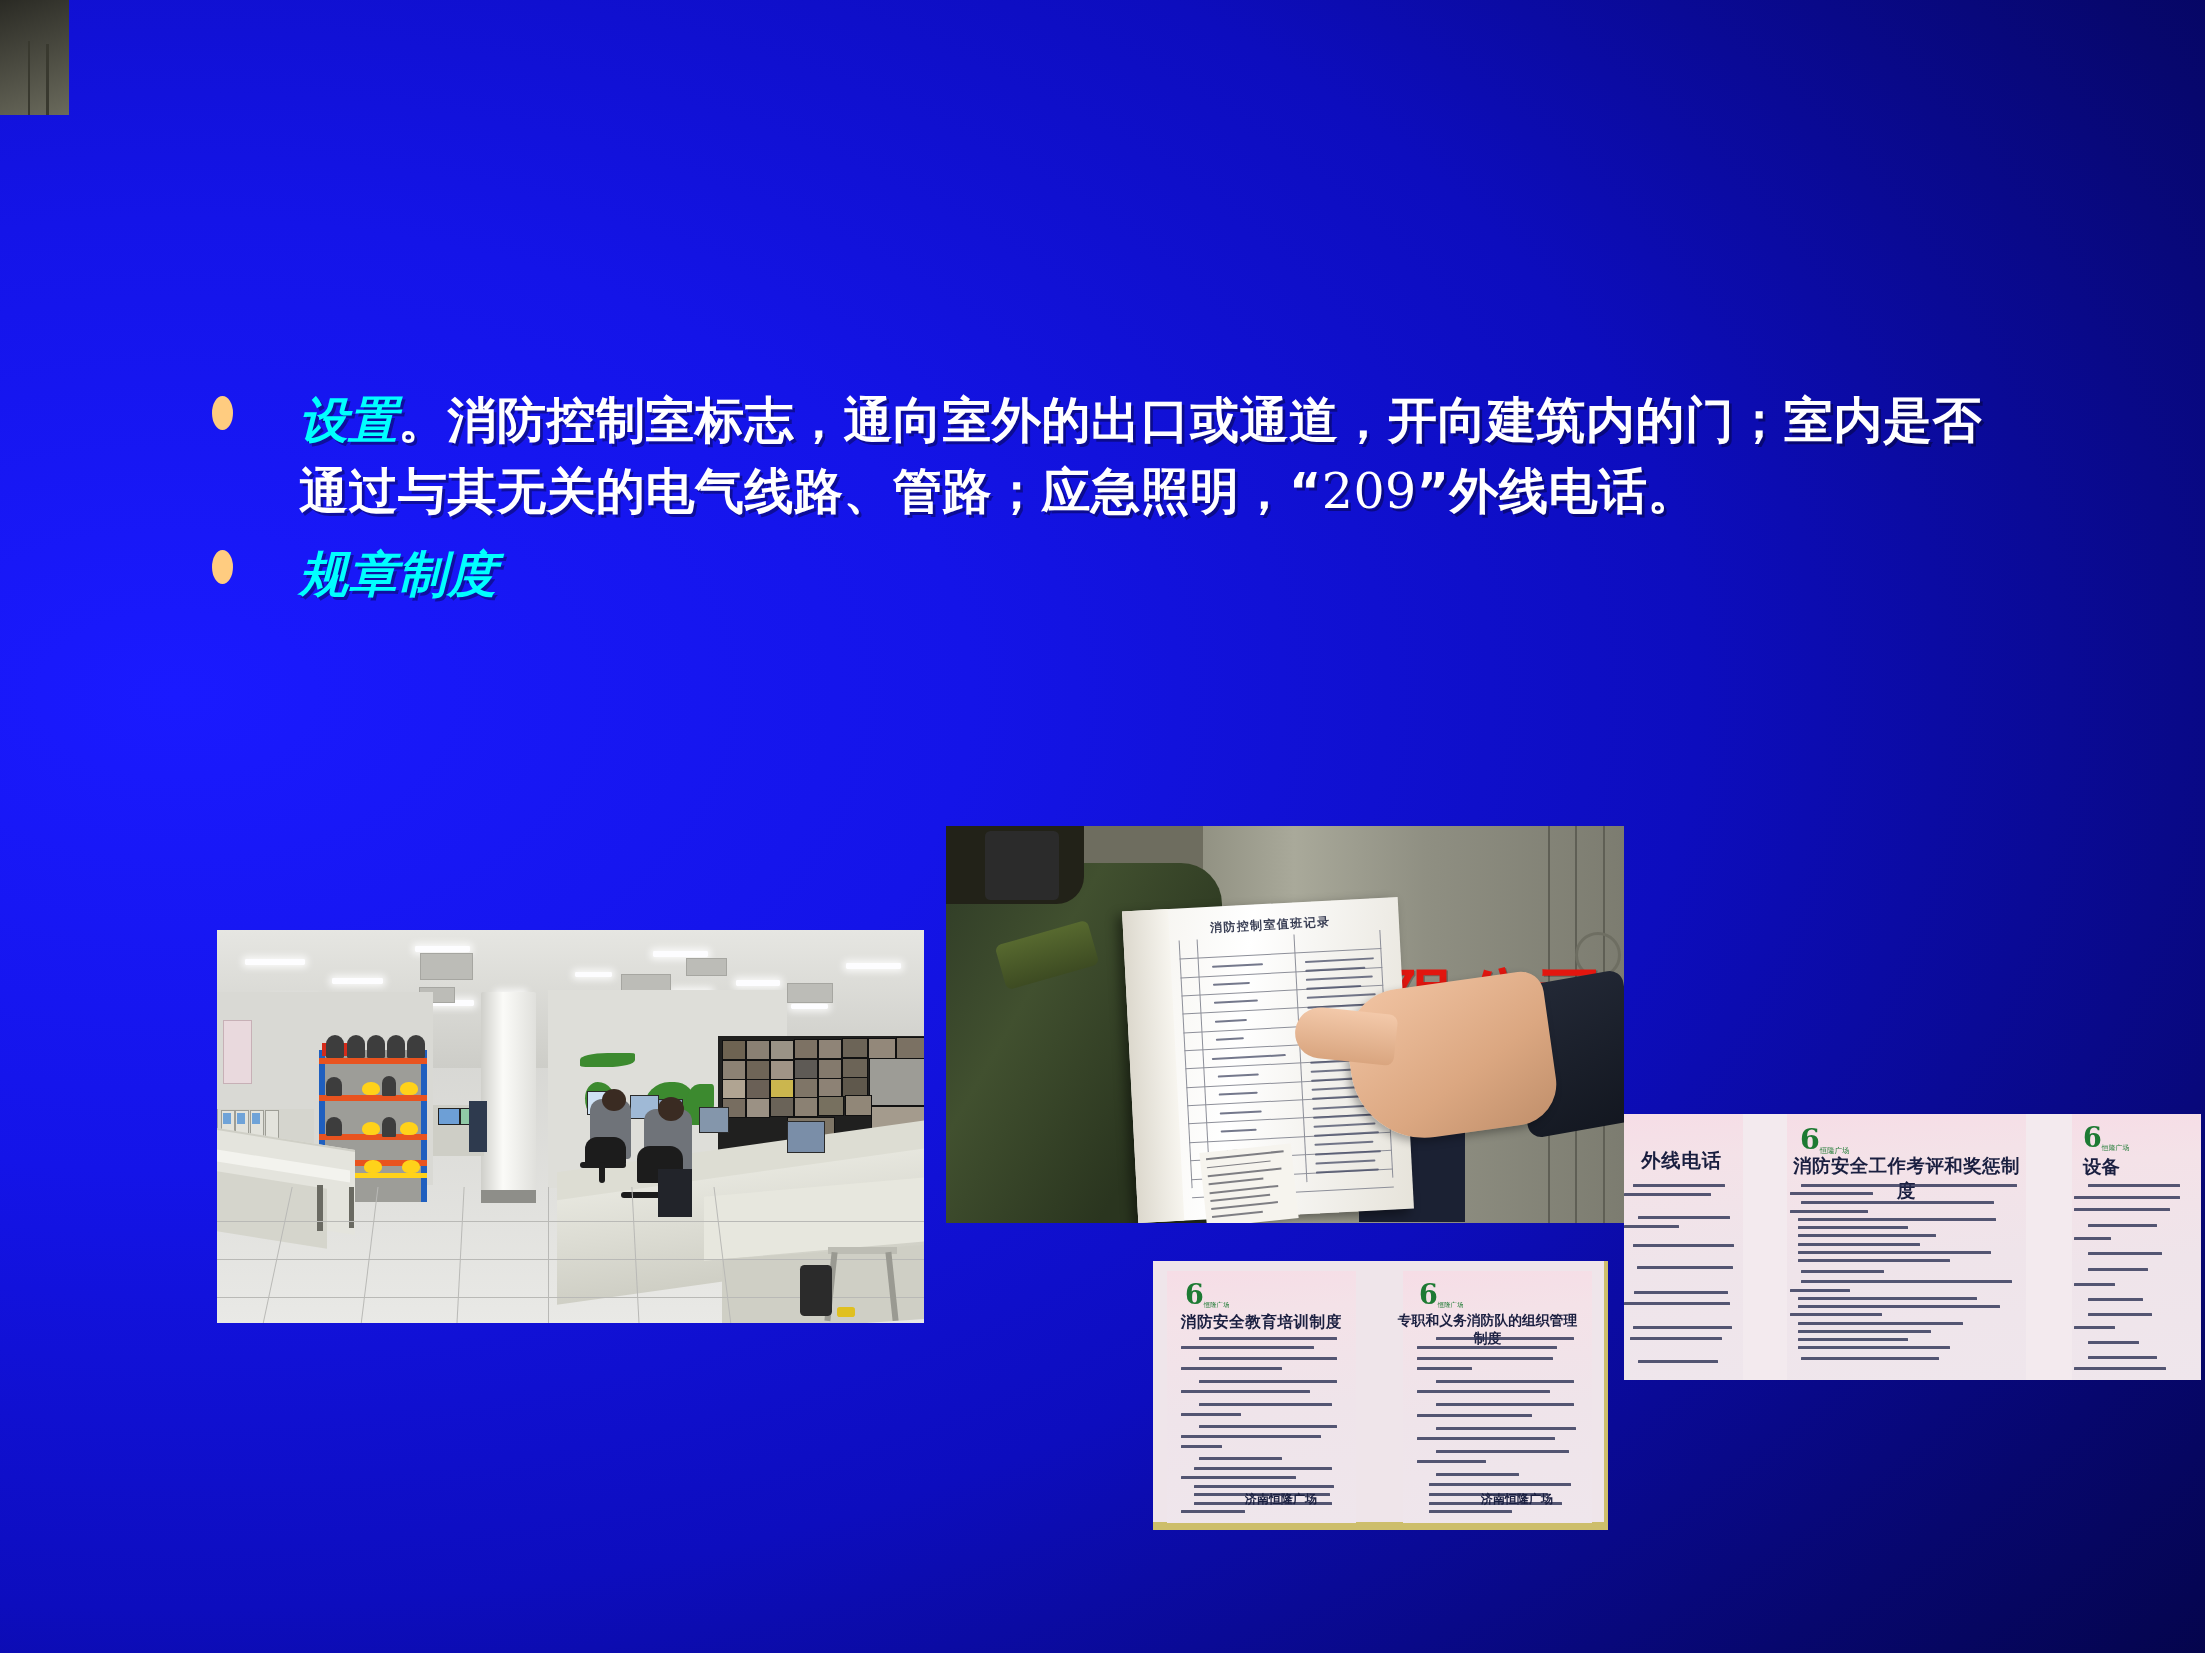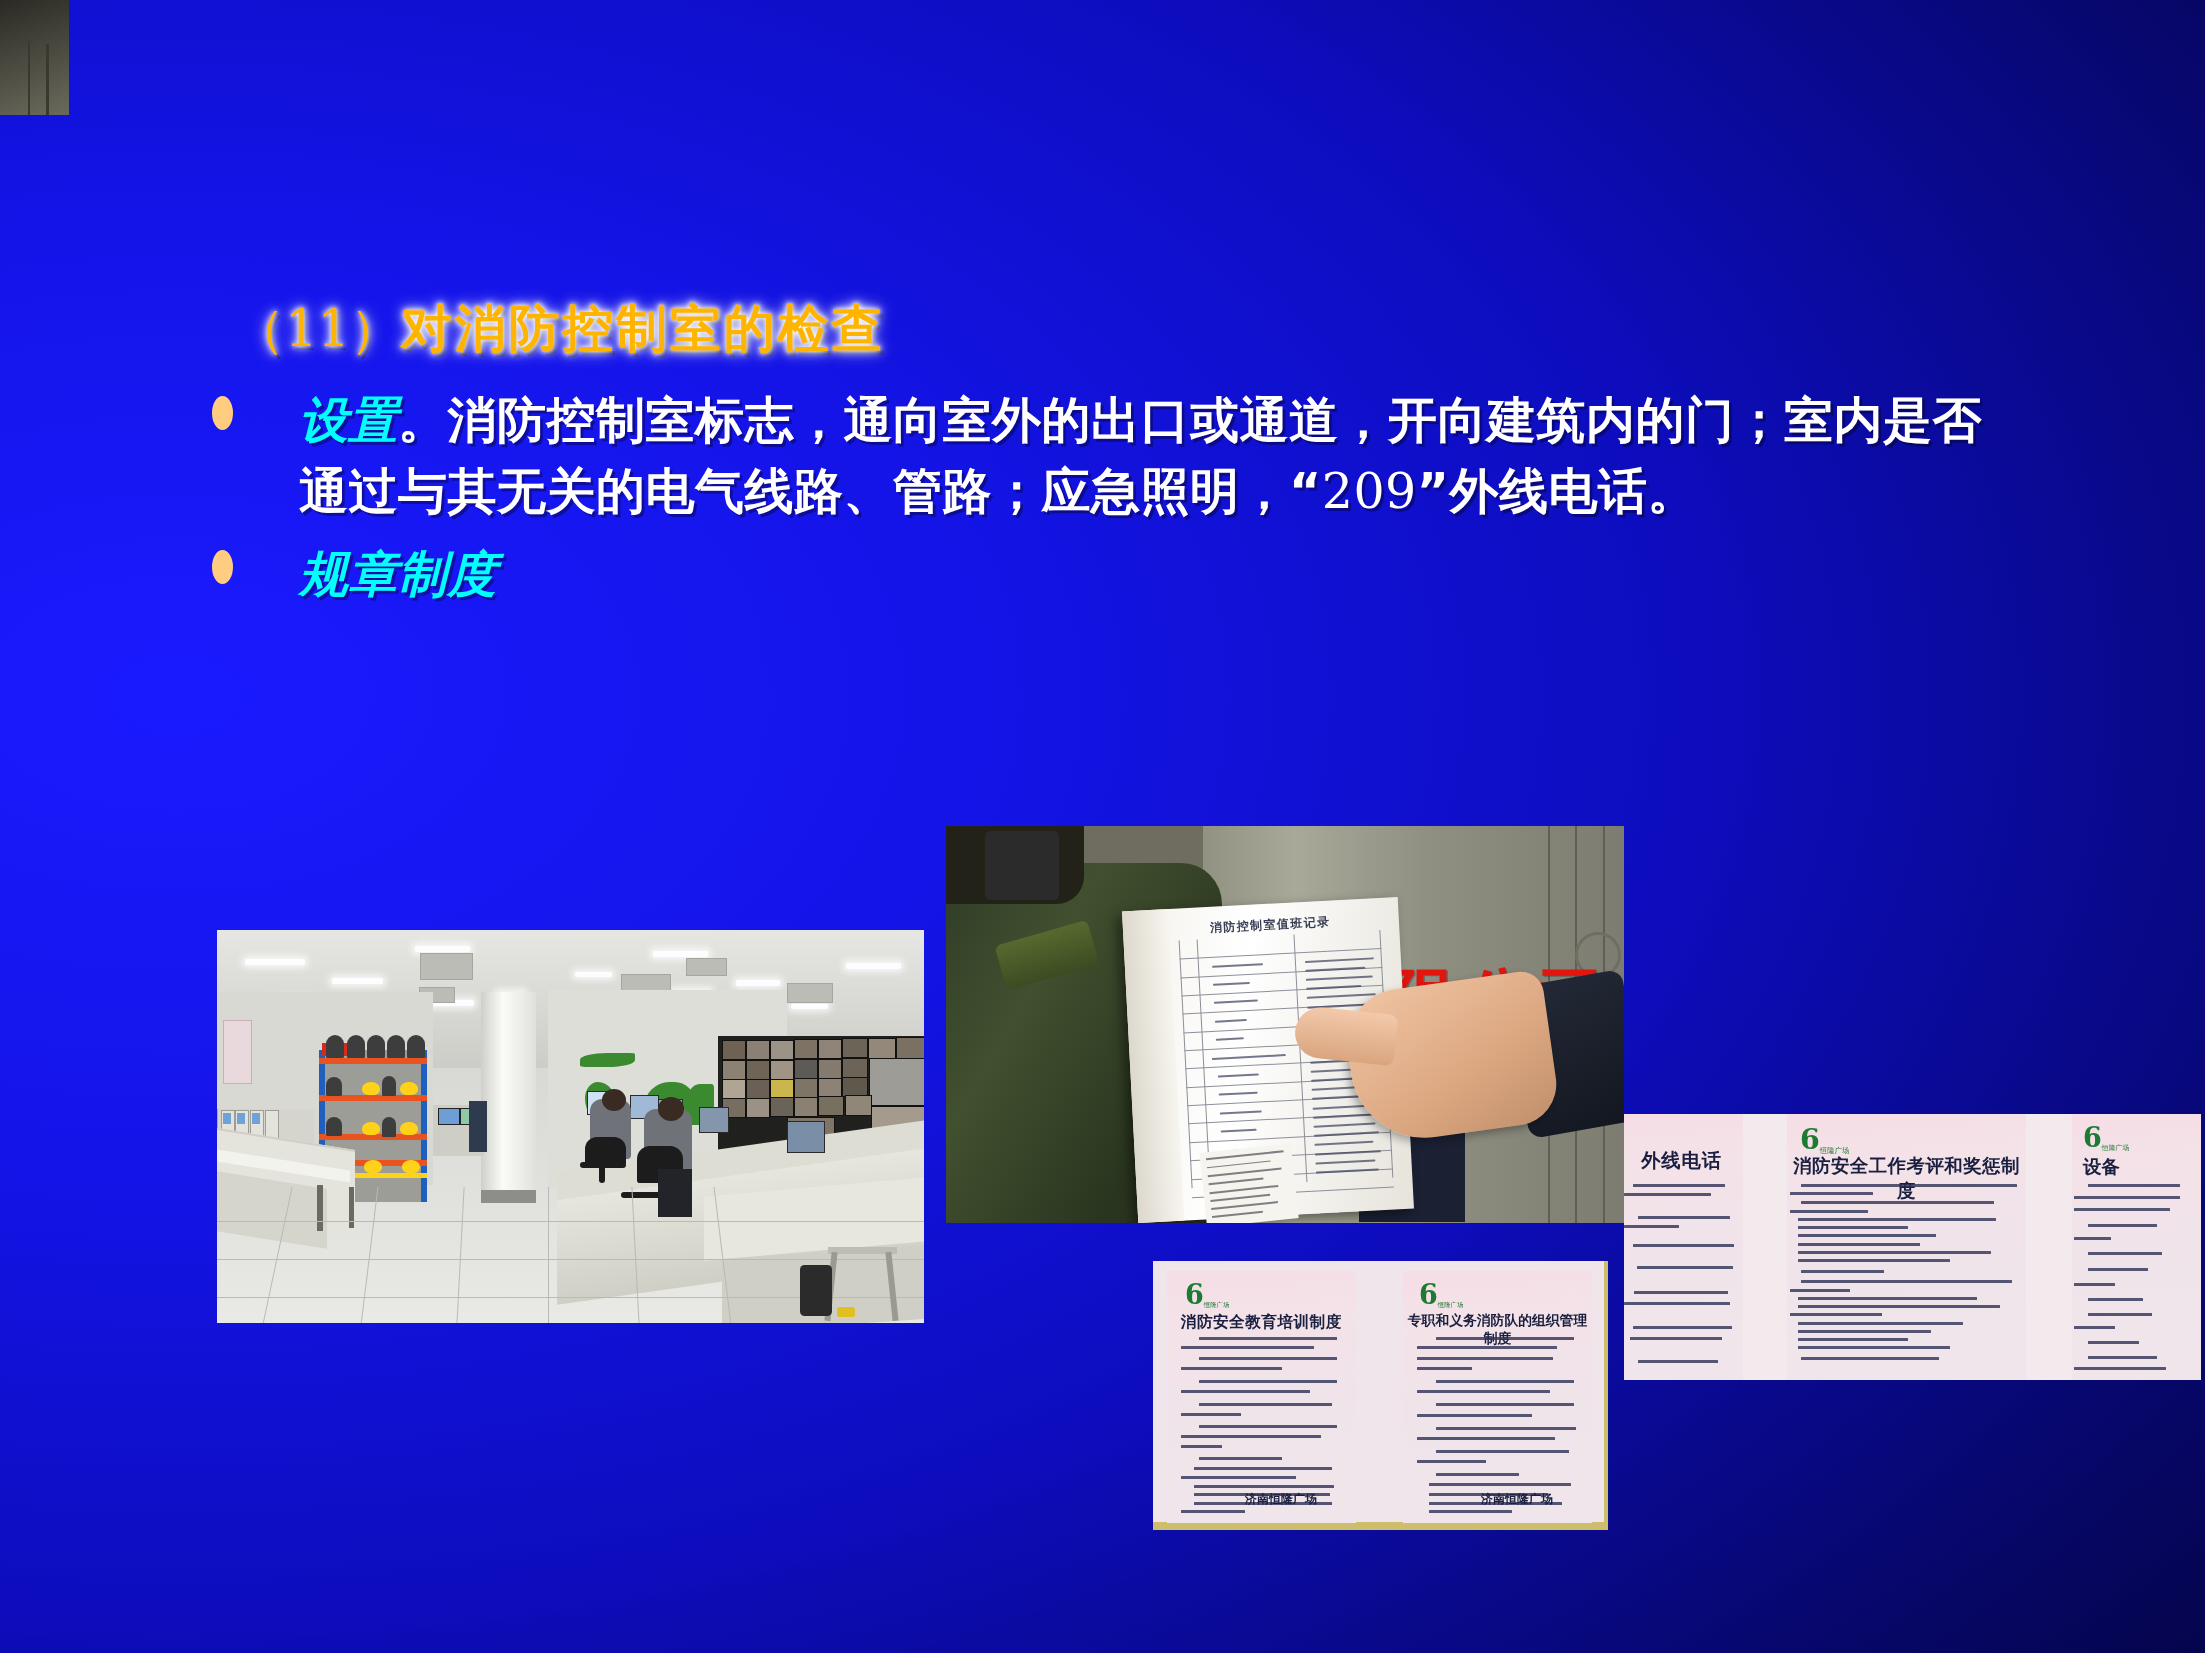--- a/index.html
+++ b/index.html
@@ -143,23 +143,20 @@
   #p-right{left:1624px;top:1114px;width:577px;height:266px;background:#efe4ea;}
   #p-left-edge{left:1557px;top:1093px;width:69px;height:115px;
     background:linear-gradient(160deg,#2a2a24,#6a6a5c);}
 </style>
 </head>
 <body>
 
 <div id="slide">
 
 
-  <div class="subtitle">
-    <span class="num">（11）</span><span>对消防控制室的检查</span>
-  </div>
 
   <div class="bullets">
 
     <div class="bullet" style="top:0;">
       <span class="dot"></span>
       <div class="btext">
         <span class="hl">设置</span><span>。消防控制室标志，通向室外的出口或通道，开向建筑内的门；室内是否通过与其无关的电气线路、管路；应急照明，“<span class="lat">209</span>”外线电话。</span>
       </div>
     </div>
 
@@ -518,21 +515,21 @@
     <div class="p-line" style="left:41px;top:232px;width:136px;height:2.8px;"></div>
     <div class="p-line" style="left:41px;top:241px;width:138px;height:2.8px;"></div>
     <div class="p-line" style="left:27.6px;top:249px;width:64px;height:2.8px;"></div>
     <div class="p-foot" style="left:92px;top:230px;font-size:12px;">济南恒隆广场</div>
 
     <div class="pz" style="left:250px;top:10px;width:189px;height:252px;"></div>
     <div class="p-logo" style="left:266px;top:17.5px;">
       <span class="six" style="font-size:27px;">6</span>
       <span class="lw" style="font-size:6.4px;vertical-align:bottom;">恒隆广场</span>
     </div>
-    <div class="p-title" style="left:250px;top:51px;width:189px;font-size:13.8px;letter-spacing:0;">专职和义务消防队的组织管理制度</div>
+    <div class="p-title" style="left:240px;top:51px;width:189px;font-size:13.8px;letter-spacing:0;">专职和义务消防队的组织管理制度</div>
     <div class="p-line" style="left:283px;top:76px;width:138px;height:2.8px;"></div>
     <div class="p-line" style="left:264px;top:85px;width:140px;height:2.8px;"></div>
     <div class="p-line" style="left:264px;top:96px;width:136px;height:2.8px;"></div>
     <div class="p-line" style="left:264px;top:106px;width:55px;height:2.8px;"></div>
     <div class="p-line" style="left:283px;top:119px;width:138px;height:2.8px;"></div>
     <div class="p-line" style="left:264px;top:129px;width:133px;height:2.8px;"></div>
     <div class="p-line" style="left:283px;top:142px;width:138px;height:2.8px;"></div>
     <div class="p-line" style="left:264px;top:153px;width:115px;height:2.8px;"></div>
     <div class="p-line" style="left:283px;top:166px;width:140px;height:2.8px;"></div>
     <div class="p-line" style="left:264px;top:176px;width:138px;height:2.8px;"></div>

